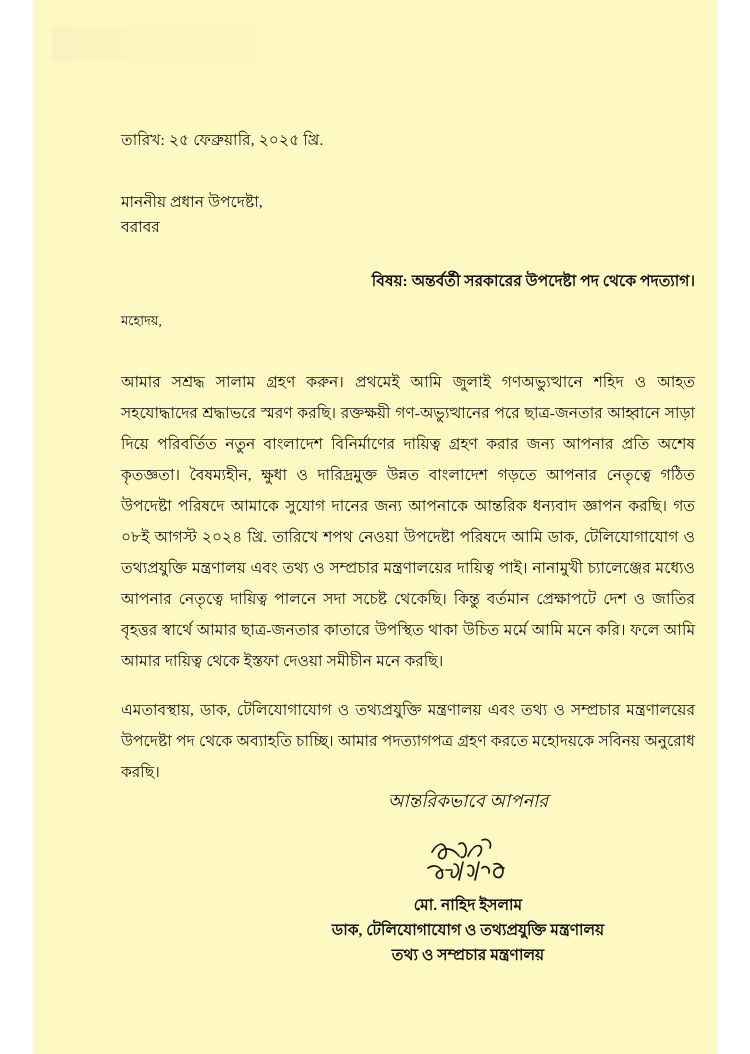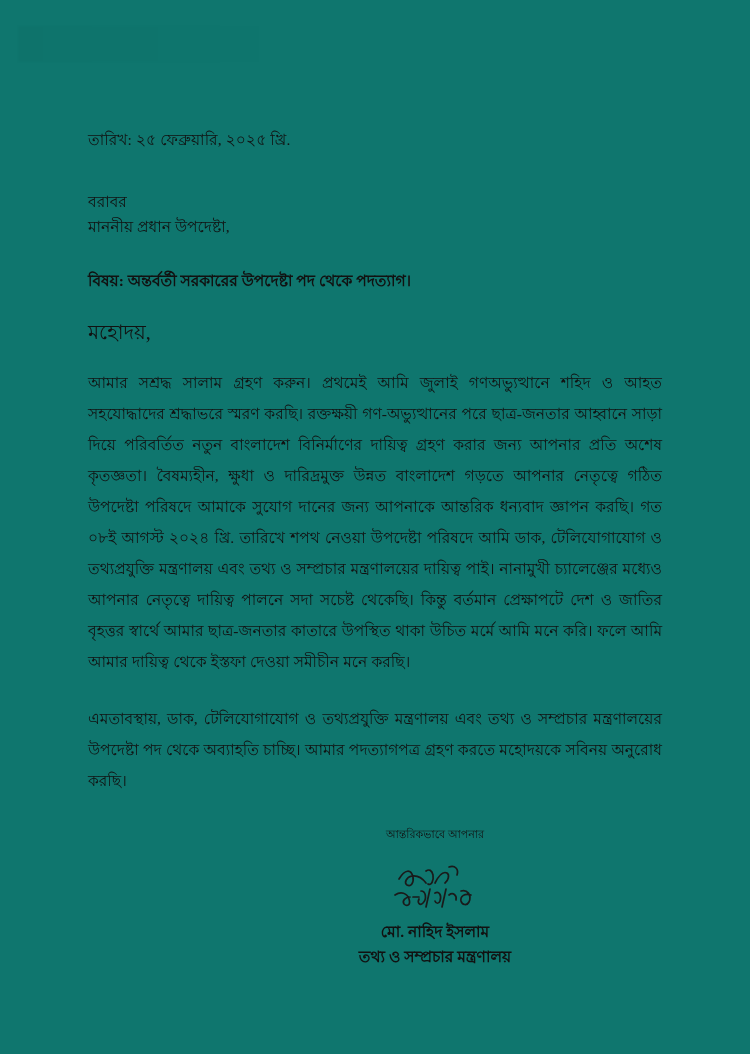--- a/index.html
+++ b/index.html
@@ -9,24 +9,24 @@
     background: #ffffff;
   }
   body {
     font-family: "Liberation Serif", "DejaVu Serif", serif;
     color: #111111;
     -webkit-font-smoothing: antialiased;
   }
 
   .page {
     position: relative;
-    width: 750px;
+    width: 684px;
     height: 1054px;
     margin: 0 auto;
-    background: #0f766e;
+    background: #fef9c3;
     overflow: hidden;
     box-sizing: border-box;
   }
 
   
   .scan-smudge {
     position: absolute;
     top: 26px;
     left: 18px;
     width: 260px;
@@ -59,46 +59,47 @@
     font-size: 15.5px;
     line-height: 1.62;
   }
   .recipient div { white-space: nowrap; }
 
   .subject {
     margin-top: 30px;
     font-size: 15.5px;
     font-weight: bold;
     line-height: 1.5;
+    text-align: right;
   }
 
   .salutation {
-    margin-top: 24px;
-    font-size: 20px;
+    margin-top: 18px;
+    font-size: 13px;
     line-height: 1.5;
   }
 
   .body-para {
-    margin-top: 20px;
+    margin-top: 36px;
     font-size: 15.5px;
     line-height: 2.0;
     text-align: justify;
     text-justify: inter-word;
     word-spacing: 0.3px;
   }
 
   .body-para.second {
-    margin-top: 26px;
+    margin-top: 18px;
   }
 
   .closing {
-    margin-top: 30px;
-    font-size: 11px;
+    font-size: 18px;
     text-align: center;
     padding-left: 120px;
+    font-style: italic;
   }
 
   .signature-block {
     margin-top: 12px;
     text-align: center;
     padding-left: 120px;
   }
 
   .signature-mark {
     height: 62px;
@@ -128,22 +129,22 @@
 
 <div class="page">
 
   <div class="scan-smudge"></div>
 
   <div class="content">
 
     <div class="date-line">তারিখ: ২৫ ফেব্রুয়ারি, ২০২৫ খ্রি.</div>
 
     <div class="recipient">
+      <div>মাননীয় প্রধান উপদেষ্টা,</div>
       <div>বরাবর</div>
-      <div>মাননীয় প্রধান উপদেষ্টা,</div>
     </div>
 
     <div class="subject">বিষয়: অন্তর্বর্তী সরকারের উপদেষ্টা পদ থেকে পদত্যাগ।</div>
 
     <div class="salutation">মহোদয়,</div>
 
     <div class="body-para">আমার সশ্রদ্ধ সালাম গ্রহণ করুন। প্রথমেই আমি জুলাই গণঅভ্যুত্থানে শহিদ ও আহত সহযোদ্ধাদের শ্রদ্ধাভরে স্মরণ করছি। রক্তক্ষয়ী গণ-অভ্যুত্থানের পরে ছাত্র-জনতার আহ্বানে সাড়া দিয়ে পরিবর্তিত নতুন বাংলাদেশ বিনির্মাণের দায়িত্ব গ্রহণ করার জন্য আপনার প্রতি অশেষ কৃতজ্ঞতা। বৈষম্যহীন, ক্ষুধা ও দারিদ্রমুক্ত উন্নত বাংলাদেশ গড়তে আপনার নেতৃত্বে গঠিত উপদেষ্টা পরিষদে আমাকে সুযোগ দানের জন্য আপনাকে আন্তরিক ধন্যবাদ জ্ঞাপন করছি। গত ০৮ই আগস্ট ২০২৪ খ্রি. তারিখে শপথ নেওয়া উপদেষ্টা পরিষদে আমি ডাক, টেলিযোগাযোগ ও তথ্যপ্রযুক্তি মন্ত্রণালয় এবং তথ্য ও সম্প্রচার মন্ত্রণালয়ের দায়িত্ব পাই। নানামুখী চ্যালেঞ্জের মধ্যেও আপনার নেতৃত্বে দায়িত্ব পালনে সদা সচেষ্ট থেকেছি। কিন্তু বর্তমান প্রেক্ষাপটে দেশ ও জাতির বৃহত্তর স্বার্থে আমার ছাত্র-জনতার কাতারে উপস্থিত থাকা উচিত মর্মে আমি মনে করি। ফলে আমি আমার দায়িত্ব থেকে ইস্তফা দেওয়া সমীচীন মনে করছি।</div>
 
     <div class="body-para second">এমতাবস্থায়, ডাক, টেলিযোগাযোগ ও তথ্যপ্রযুক্তি মন্ত্রণালয় এবং তথ্য ও সম্প্রচার মন্ত্রণালয়ের উপদেষ্টা পদ থেকে অব্যাহতি চাচ্ছি। আমার পদত্যাগপত্র গ্রহণ করতে মহোদয়কে সবিনয় অনুরোধ করছি।</div>
 
@@ -165,20 +166,21 @@
             <path d="M42 36 C46 34, 49 38, 47 44 C46 47, 43 47, 42 44"></path>
             <path d="M53 32 L49 50"></path>
             <path d="M56 38 C60 35, 64 38, 63 43"></path>
             <path d="M68 34 C74 32, 79 38, 76 45 C74 49, 69 48, 68 44 C67 39, 72 36, 78 38"></path>
           </g>
         </svg>
       </div>
 
       <div class="signer">
         <div class="name">মো. নাহিদ ইসলাম</div>
+        <div class="ministry">ডাক, টেলিযোগাযোগ ও তথ্যপ্রযুক্তি মন্ত্রণালয়</div>
         <div class="ministry2">তথ্য ও সম্প্রচার মন্ত্রণালয়</div>
 
       </div>
 
     </div>
 
   </div>
 </div>
 
 </body></html>

